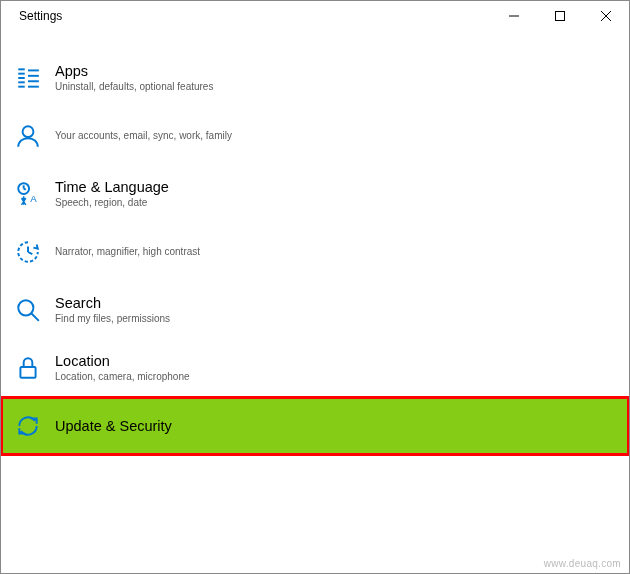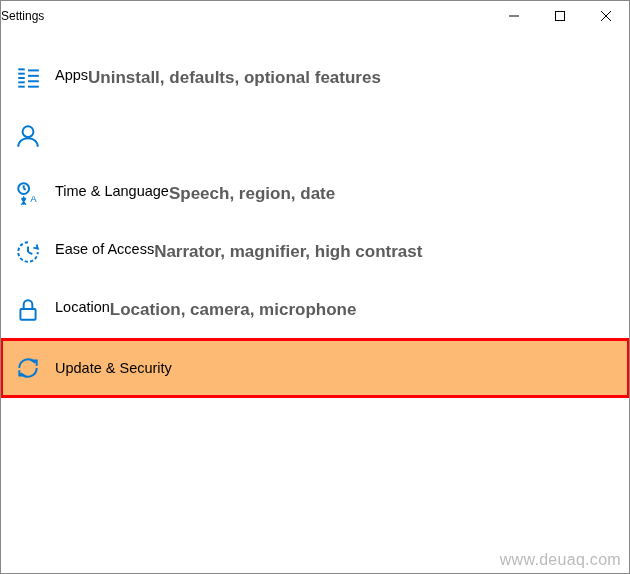--- a/index.html
+++ b/index.html
@@ -10,21 +10,21 @@
       height: 574px;
       border: 1px solid #888;
       position: relative;
       overflow: hidden;
     }
     .titlebar {
       display: flex;
       align-items: center;
       justify-content: space-between;
       height: 30px;
-      padding-left: 0;
+      padding-left: 18px;
     }
     .titlebar-title {
       font-size: 12px;
       color: #000;
     }
     .window-controls {
       display: flex;
     }
     .window-btn {
       width: 46px;
@@ -50,42 +50,41 @@
     .icon-wrap {
       width: 26px;
       height: 26px;
       margin-right: 14px;
       display: flex;
       align-items: center;
       justify-content: center;
       flex-shrink: 0;
     }
     .icon-wrap svg { width: 26px; height: 26px; }
-    .item-text { display: flex; flex-direction: row; }
+    .item-text { display: flex; flex-direction: column; }
     .item-title {
       font-size: 14.5px;
       color: #000;
       line-height: 1.3;
     }
     .item-subtitle {
-      font-size: 17px;
+      font-size: 10px;
       color: #5c5c5c;
       line-height: 1.4;
-      font-weight: bold;
     }
     .highlighted {
-      background: #fdba74;
+      background: #84cc16;
       outline: 3px solid #ff0000;
       outline-offset: -2px;
     }
     .watermark {
       position: absolute;
       bottom: 4px;
       right: 8px;
-      font-size: 16px;
+      font-size: 10px;
       color: #bbb;
       letter-spacing: 0.3px;
     }
   </style>
 </head>
 <body>
 
 <div class="titlebar">
   <div class="titlebar-title">Settings</div>
   <div class="window-controls">
@@ -131,20 +130,21 @@
   </div>
 
   <div class="settings-item">
     <div class="icon-wrap">
       <svg viewBox="0 0 24 24" fill="none" stroke="#0078d4" stroke-width="1.8">
         <circle cx="12" cy="8" r="5"></circle>
         <path d="M3 22c0-5 4-8 9-8s9 3 9 8"></path>
       </svg>
     </div>
     <div class="item-text">
+      <div class="item-subtitle">Your accounts, email, sync, work, family</div>
     </div>
   </div>
 
   <div class="settings-item">
     <div class="icon-wrap">
       <svg viewBox="0 0 24 24" fill="none" stroke="#0078d4" stroke-width="1.8">
         <circle cx="8" cy="7" r="5"></circle>
         <line x1="8" y1="4" x2="8" y2="7"></line>
           <line x1="8" y1="7" x2="10" y2="8"></line>
         <path d="M6 16l4 0M8 14l0 8M6 22l4-6M10 22l-4-6" stroke-width="1.3"></path>
@@ -161,25 +161,36 @@
   <div class="settings-item">
     <div class="icon-wrap">
       <svg viewBox="0 0 24 24" fill="none" stroke="#0078d4" stroke-width="1.8">
         <path d="M12 3a9 9 0 1 0 9 9" stroke-dasharray="3 2"></path>
         <line x1="12" y1="7" x2="12" y2="12"></line>
         <line x1="12" y1="12" x2="16" y2="14"></line>
         <polyline points="20 5 21 9 17 8" fill="none"></polyline>
       </svg>
     </div>
     <div class="item-text">
-      <div class="item-title">Ease of Access</div>
       <div class="item-subtitle">Narrator, magnifier, high contrast</div>
     </div>
   </div>
 
+  <div class="settings-item">
+    <div class="icon-wrap">
+      <svg viewBox="0 0 24 24" fill="none" stroke="#0078d4" stroke-width="1.8">
+        <circle cx="10" cy="10" r="7"></circle>
+        <line x1="15" y1="15" x2="22" y2="22"></line>
+      </svg>
+    </div>
+    <div class="item-text">
+      <div class="item-title">Search</div>
+      <div class="item-subtitle">Find my files, permissions</div>
+    </div>
+  </div>
 
   <div class="settings-item">
     <div class="icon-wrap">
       <svg viewBox="0 0 24 24" fill="none" stroke="#0078d4" stroke-width="1.8">
         <rect x="5" y="11" width="14" height="10" rx="1"></rect>
         <path d="M8 11V7a4 4 0 0 1 8 0v4"></path>
       </svg>
     </div>
     <div class="item-text">
       <div class="item-title">Location</div>

